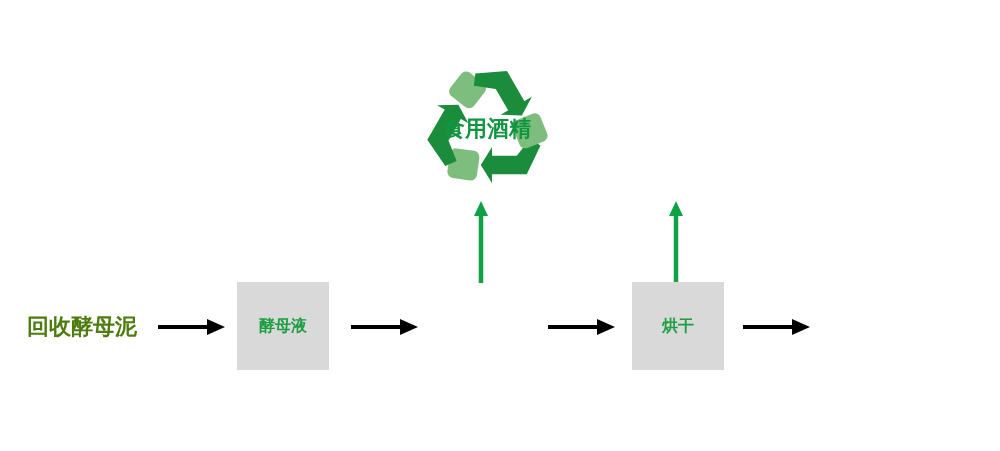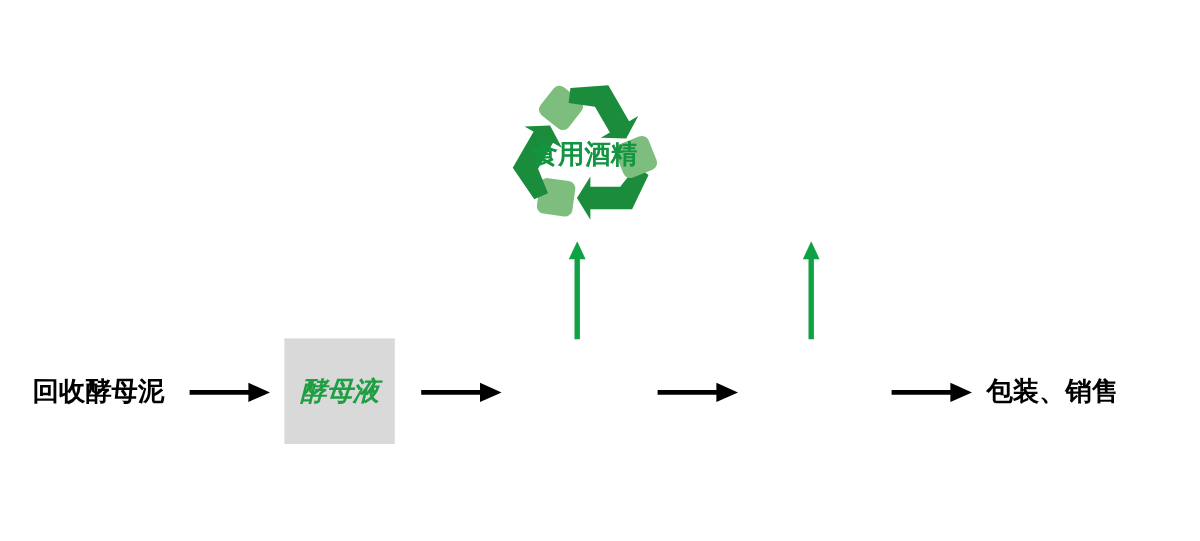--- a/index.html
+++ b/index.html
@@ -10,29 +10,29 @@
     --recycle-dark:#1b8c3b;
     --recycle-label:#119540;
   }
   *{margin:0;padding:0;box-sizing:border-box;}
   html,body{background:#ffffff;}
   body{font-family:"DejaVu Sans","Liberation Sans",sans-serif;}
   .canvas{
     position:relative;width:1000px;height:451px;background:#ffffff;overflow:hidden;text-align:center;
   }
   .txt{
-    position:absolute;font-size:22px;font-weight:bold;color:#000000;
+    position:absolute;font-size:22px;font-weight:bold;color:#4d7c0f;
     white-space:nowrap;line-height:28px;
   }
   .box{
     position:absolute;top:282px;width:92px;height:88px;background:var(--box-fill);
     display:flex;align-items:center;justify-content:center;
   }
   .box span{
-    font-size:22px;font-weight:bold;color:var(--green-text);white-space:nowrap;font-style:italic;
+    font-size:16px;font-weight:bold;color:var(--green-text);white-space:nowrap;
   }
   .harrow,.uparrow{position:absolute;display:block;}
   .recycle{position:absolute;top:65px;width:144px;height:128px;}
   .recycle svg.sym{width:144px;height:128px;display:block;}
   .recycle .rlabel{
     position:absolute;left:50%;top:50%;transform:translate(-50%,-50%);
     font-size:22px;font-weight:bold;color:var(--recycle-label);white-space:nowrap;
   }
   .defs-holder{position:absolute;width:0;height:0;overflow:hidden;}
 </style>
@@ -85,21 +85,23 @@
     <line x1="1" y1="9" x2="52" y2="9" stroke="#000" stroke-width="4"></line>
     <polygon points="50,1 68,9 50,17" fill="#000"></polygon>
   </svg>
 
 
   <svg class="harrow" style="left:547px;top:318px;" width="68" height="18" viewBox="0 0 68 18">
     <line x1="1" y1="9" x2="52" y2="9" stroke="#000" stroke-width="4"></line>
     <polygon points="50,1 68,9 50,17" fill="#000"></polygon>
   </svg>
 
+  <div class="box" style="left:632px;">
+    <span>烘干</span>
+  </div>
 
   <svg class="harrow" style="left:742px;top:318px;" width="68" height="18" viewBox="0 0 68 18">
     <line x1="1" y1="9" x2="52" y2="9" stroke="#000" stroke-width="4"></line>
     <polygon points="50,1 68,9 50,17" fill="#000"></polygon>
   </svg>
 
-  <div class="txt" style="left:822px;top:313px;">包装、销售</div>
 
 </div>
 
 </body></html>

